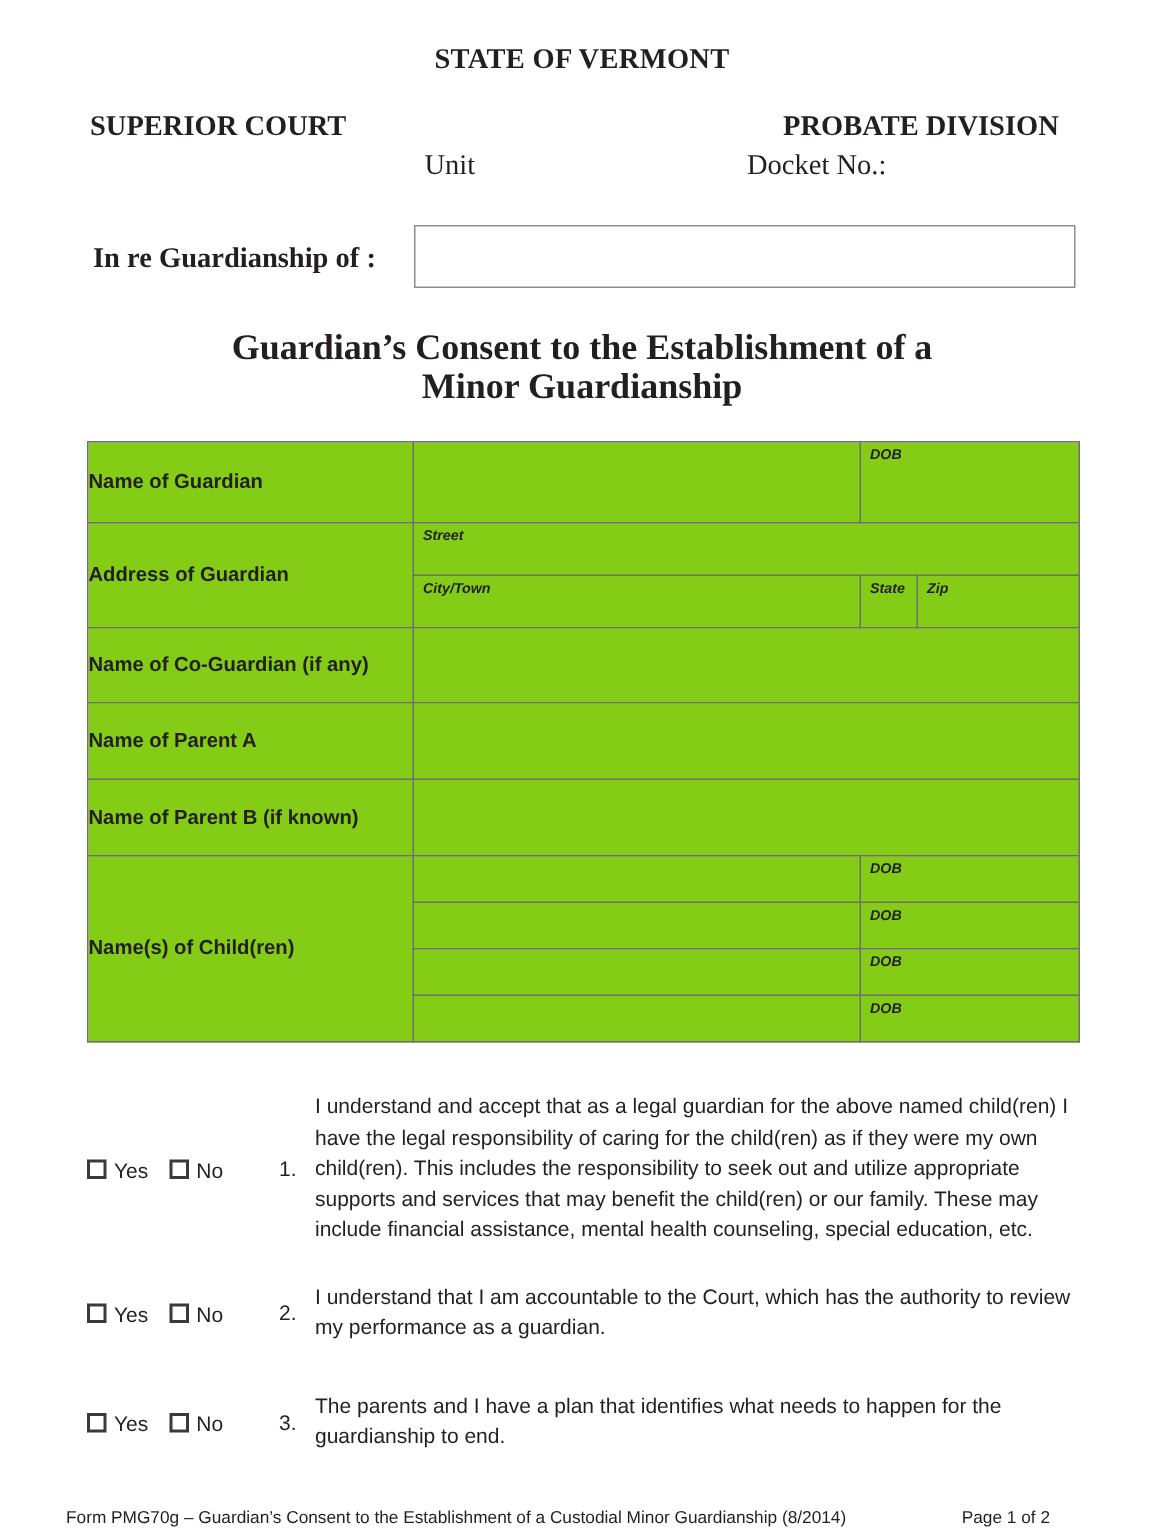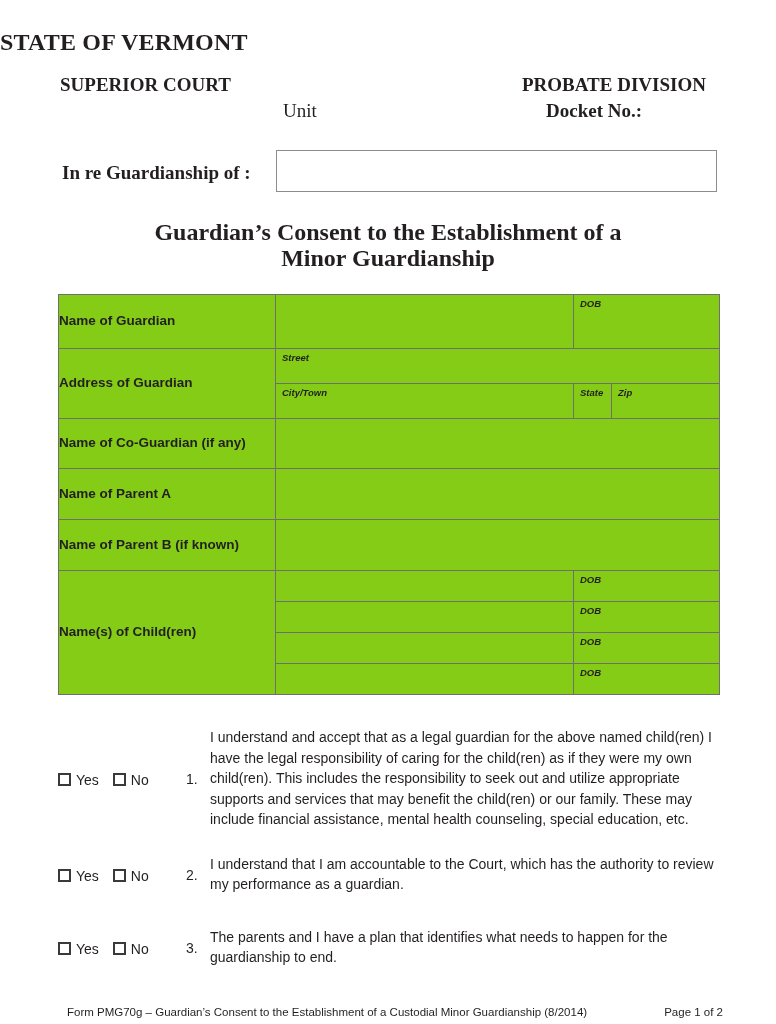--- a/index.html
+++ b/index.html
@@ -24,22 +24,22 @@
 
   
   .serif {
     font-family: "Liberation Serif", "DejaVu Serif", serif;
   }
   .state-title {
     position: absolute;
     left: 0;
     top: 29px;
     width: 776px;
-    text-align: left;
-    font-size: 24px;
+    text-align: center;
+    font-size: 19px;
     font-weight: bold;
     letter-spacing: 0.2px;
   }
   .superior-court {
     position: absolute;
     left: 60px;
     top: 74px;
     font-size: 19px;
     font-weight: bold;
   }
@@ -55,22 +55,21 @@
     left: 283px;
     top: 100px;
     font-size: 19px;
     font-weight: normal;
   }
   .docket-label {
     position: absolute;
     left: 498px;
     top: 100px;
     font-size: 19px;
-    font-weight: bold;
-    margin-left: 48px;
+    font-weight: normal;
   }
 
   
   .inre-label {
     position: absolute;
     left: 62px;
     top: 162px;
     font-size: 19px;
     font-weight: bold;
   }
@@ -174,21 +173,21 @@
     flex: 1 1 auto;
     font-size: 14px;
     line-height: 20.5px;
     padding-top: 5px;
     text-align: left;
   }
 
   
   .footer {
     position: absolute;
-    left: 67px;
+    left: 44px;
     top: 1006px;
     width: 656px;
     display: flex;
     justify-content: space-between;
     font-size: 11.5px;
   }
 </style>
 </head>
 <body>
 

